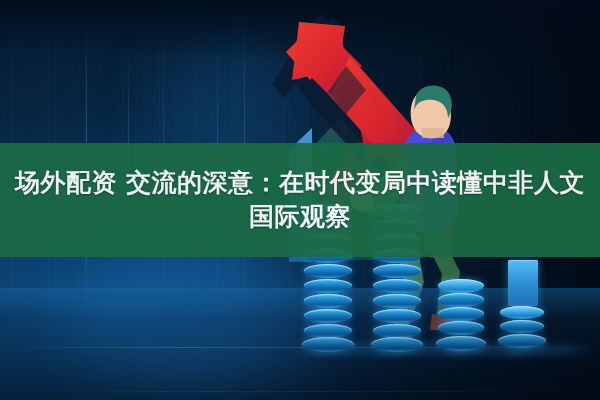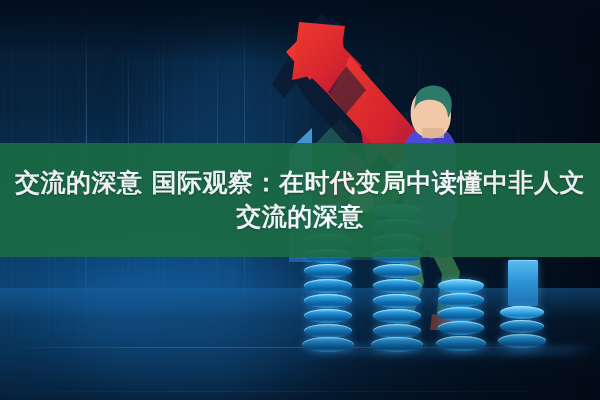--- a/index.html
+++ b/index.html
@@ -304,17 +304,17 @@
   <div class="stack" style="left:500px; bottom:50px; width:44px; height:110px;">
     <div class="note" style="left:8px; bottom:44px; width:30px; height:46px;"></div>
     <div class="coin top" style="width:44px; height:13px; bottom:31px;"></div>
     <div class="coin" style="width:44px; height:13px; bottom:17px;"></div>
     <div class="coin" style="width:48px; height:14px; bottom:2px; left:-2px;"></div>
   </div>
 
   <div class="bg-bottomfade"></div>
 
   <div class="caption-band" style="top:143px; height:114px;">
-    <div class="caption-line">交流的深意 国际观察：在时代变局中读懂中非人文</div>
-    <div class="caption-line">交流的深意</div>
+    <div class="caption-line">场外配资 交流的深意：在时代变局中读懂中非人文</div>
+    <div class="caption-line">国际观察</div>
   </div>
 
 </div>
 
 </body></html>

